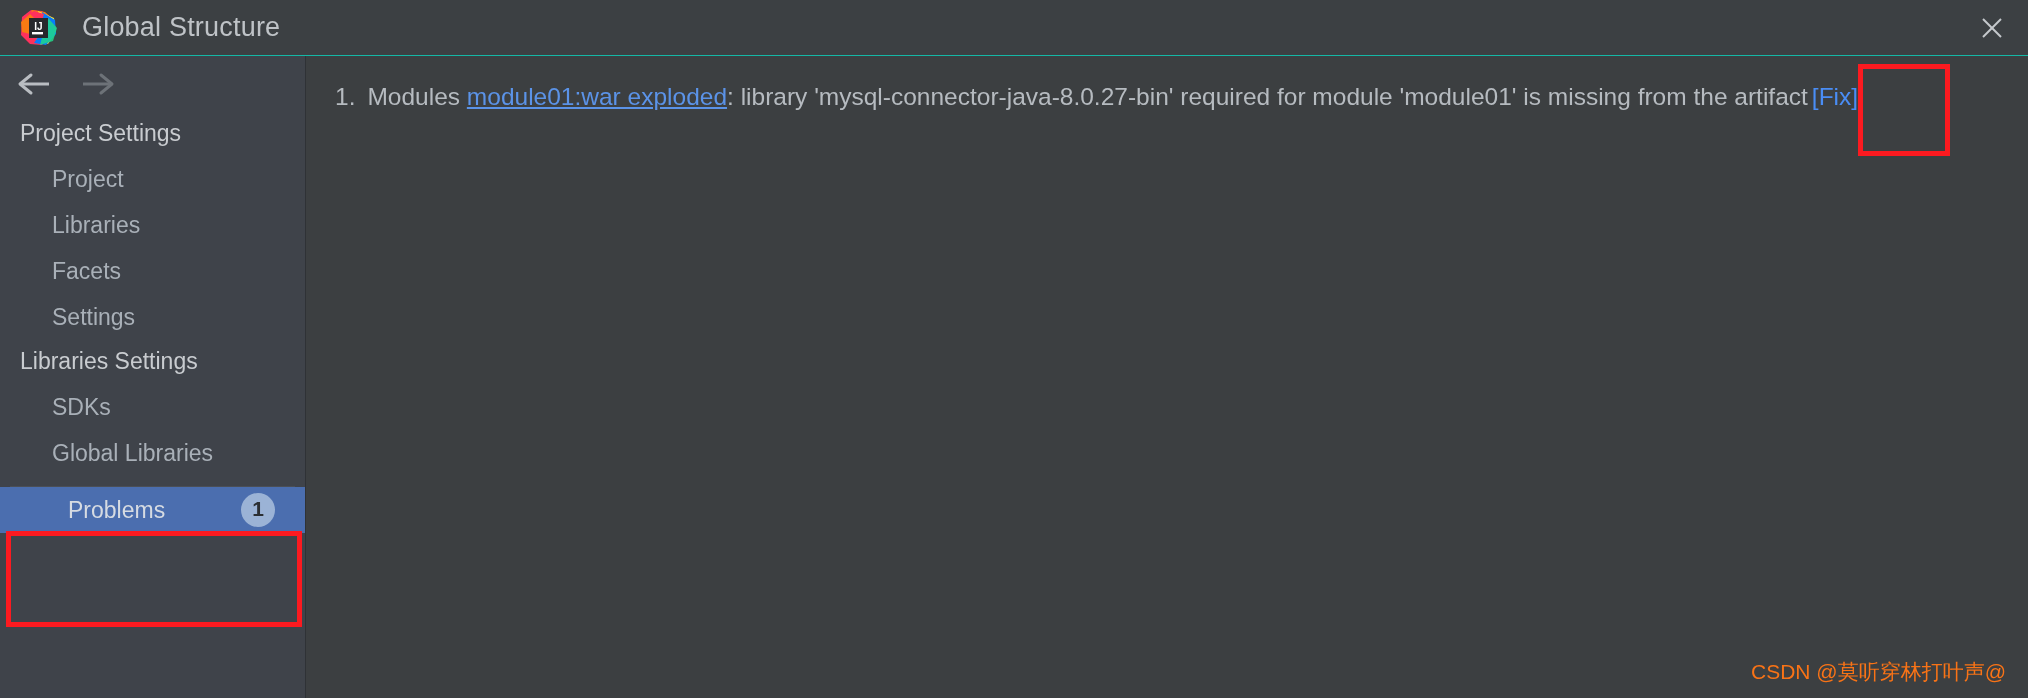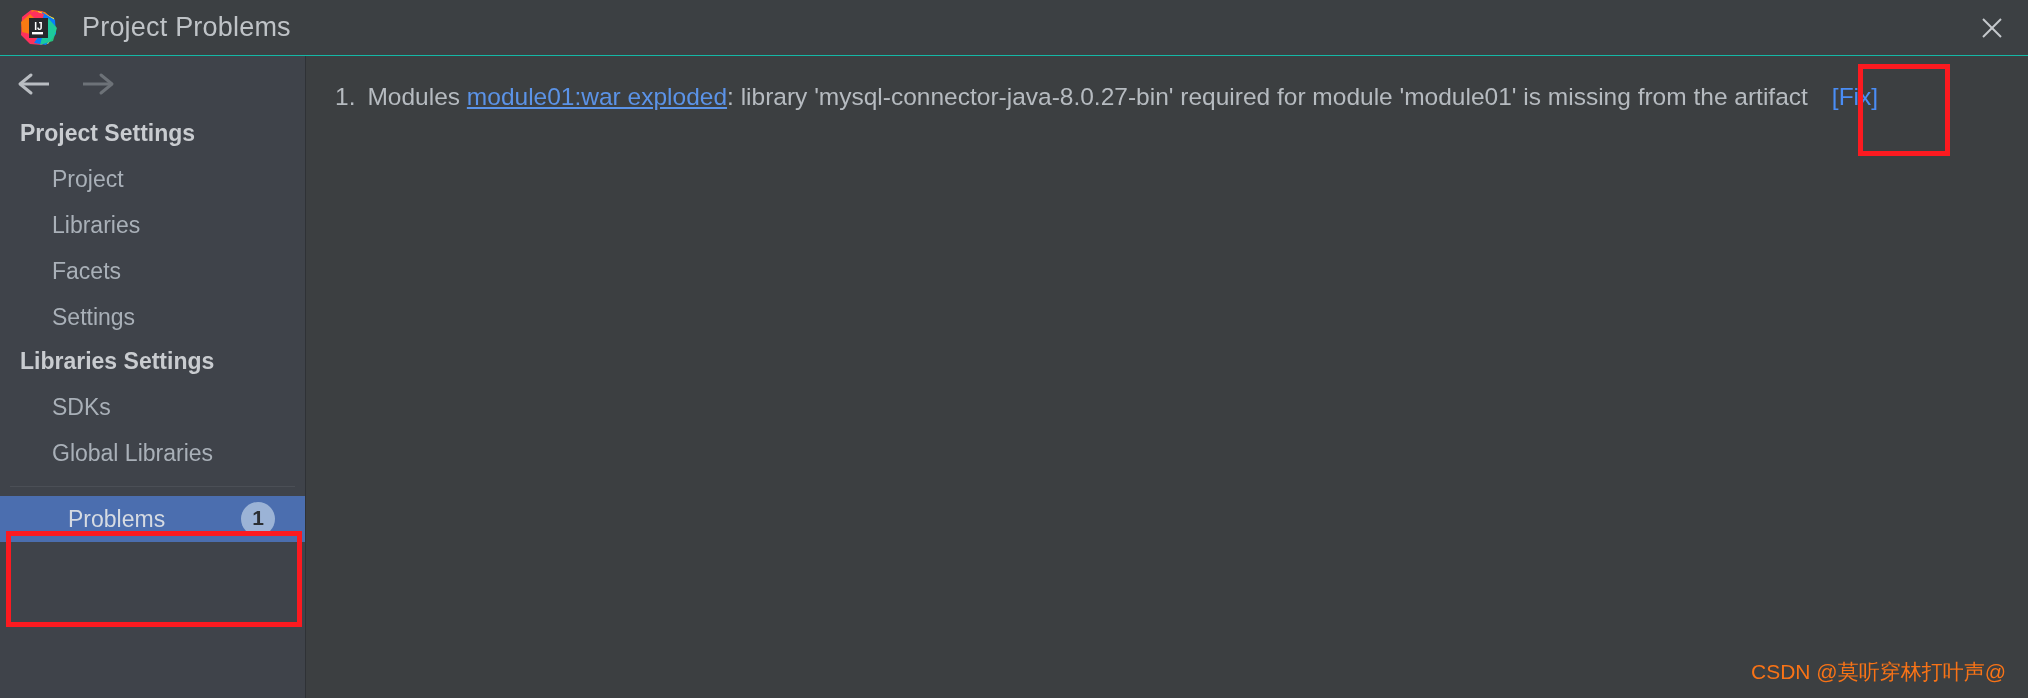--- a/index.html
+++ b/index.html
@@ -75,21 +75,21 @@
     display: flex;
     align-items: center;
     padding-left: 14px;
     gap: 28px;
   }
   .navarrow { width: 38px; height: 30px; display: flex; align-items: center; justify-content: center; }
   .navarrow svg { display: block; }
 
   .group-header {
     font-size: 23px;
-    font-weight: bold;
+    font-weight: normal;
     color: #c9ccd0;
     padding: 4px 0 4px 20px;
     line-height: 1.55;
     white-space: nowrap;
   }
   .nav-item {
     font-size: 23px;
     color: #a9b0b8;
     padding: 5px 0 5px 52px;
     line-height: 1.57;
@@ -106,21 +106,20 @@
   .nav-item.selected {
     background: #4b6eaf;
     color: #d6dbe2;
     padding-left: 68px;
     display: flex;
     align-items: center;
     height: 46px;
     box-sizing: border-box;
     padding-top: 0;
     padding-bottom: 0;
-    margin-top: 9px;
   }
   .badge {
     position: absolute;
     right: 30px;
     top: 50%;
     transform: translateY(-50%);
     width: 34px;
     height: 34px;
     border-radius: 50%;
     background: #9bb3d6;
@@ -145,21 +144,21 @@
     left: 28px;
     top: 24px;
     right: 20px;
     font-size: 24.5px;
     color: #b6bbc0;
     white-space: nowrap;
     line-height: 1.4;
   }
   .pnum { color: #b6bbc0; margin-right: 12px; }
   .plink { color: #5b93e8; text-decoration: underline; }
-  .fixlink { color: #4a8df5; margin-left: 24px; }
+  .fixlink { color: #4a8df5; margin-left: 4px; }
 
   
   .anno {
     position: absolute;
     border: 5px solid #fc1a20;
     box-sizing: border-box;
     pointer-events: none;
   }
   .anno-problems {
     left: 6px;
@@ -197,21 +196,21 @@
         <polygon points="20,3 36,10 38,24 30,36 18,33 24,18" fill="#fcee39" opacity="0.95"></polygon>
         <polygon points="24,4 37,12 38,26 28,37 16,35 26,20" fill="#087cfa"></polygon>
         <polygon points="30,10 39,20 35,33 22,37 26,22" fill="#21d789" opacity="0.85"></polygon>
         <polygon points="6,8 16,3 26,6 22,20 10,24" fill="#fe315d"></polygon>
         <polygon points="3,14 12,6 18,12 12,26 4,24" fill="#f97a12"></polygon>
         <rect x="11" y="10" width="19" height="20" fill="#27282c"></rect>
         <text x="20.5" y="22" font-family="'Liberation Sans', sans-serif" font-size="10" font-weight="bold" fill="#ffffff" text-anchor="middle">IJ</text>
         <rect x="14" y="24" width="11" height="2.4" fill="#ffffff"></rect>
       </svg>
     </div>
-    <div class="title-text">Project Problems</div>
+    <div class="title-text">Global Structure</div>
     <div class="close-btn">
       <svg width="28" height="28" viewBox="0 0 28 28">
         <line x1="5" y1="5" x2="23" y2="23" stroke="#c5c9cd" stroke-width="1.9"></line>
         <line x1="23" y1="5" x2="5" y2="23" stroke="#c5c9cd" stroke-width="1.9"></line>
       </svg>
     </div>
   </div>
 
   <div class="sidebar">
 

